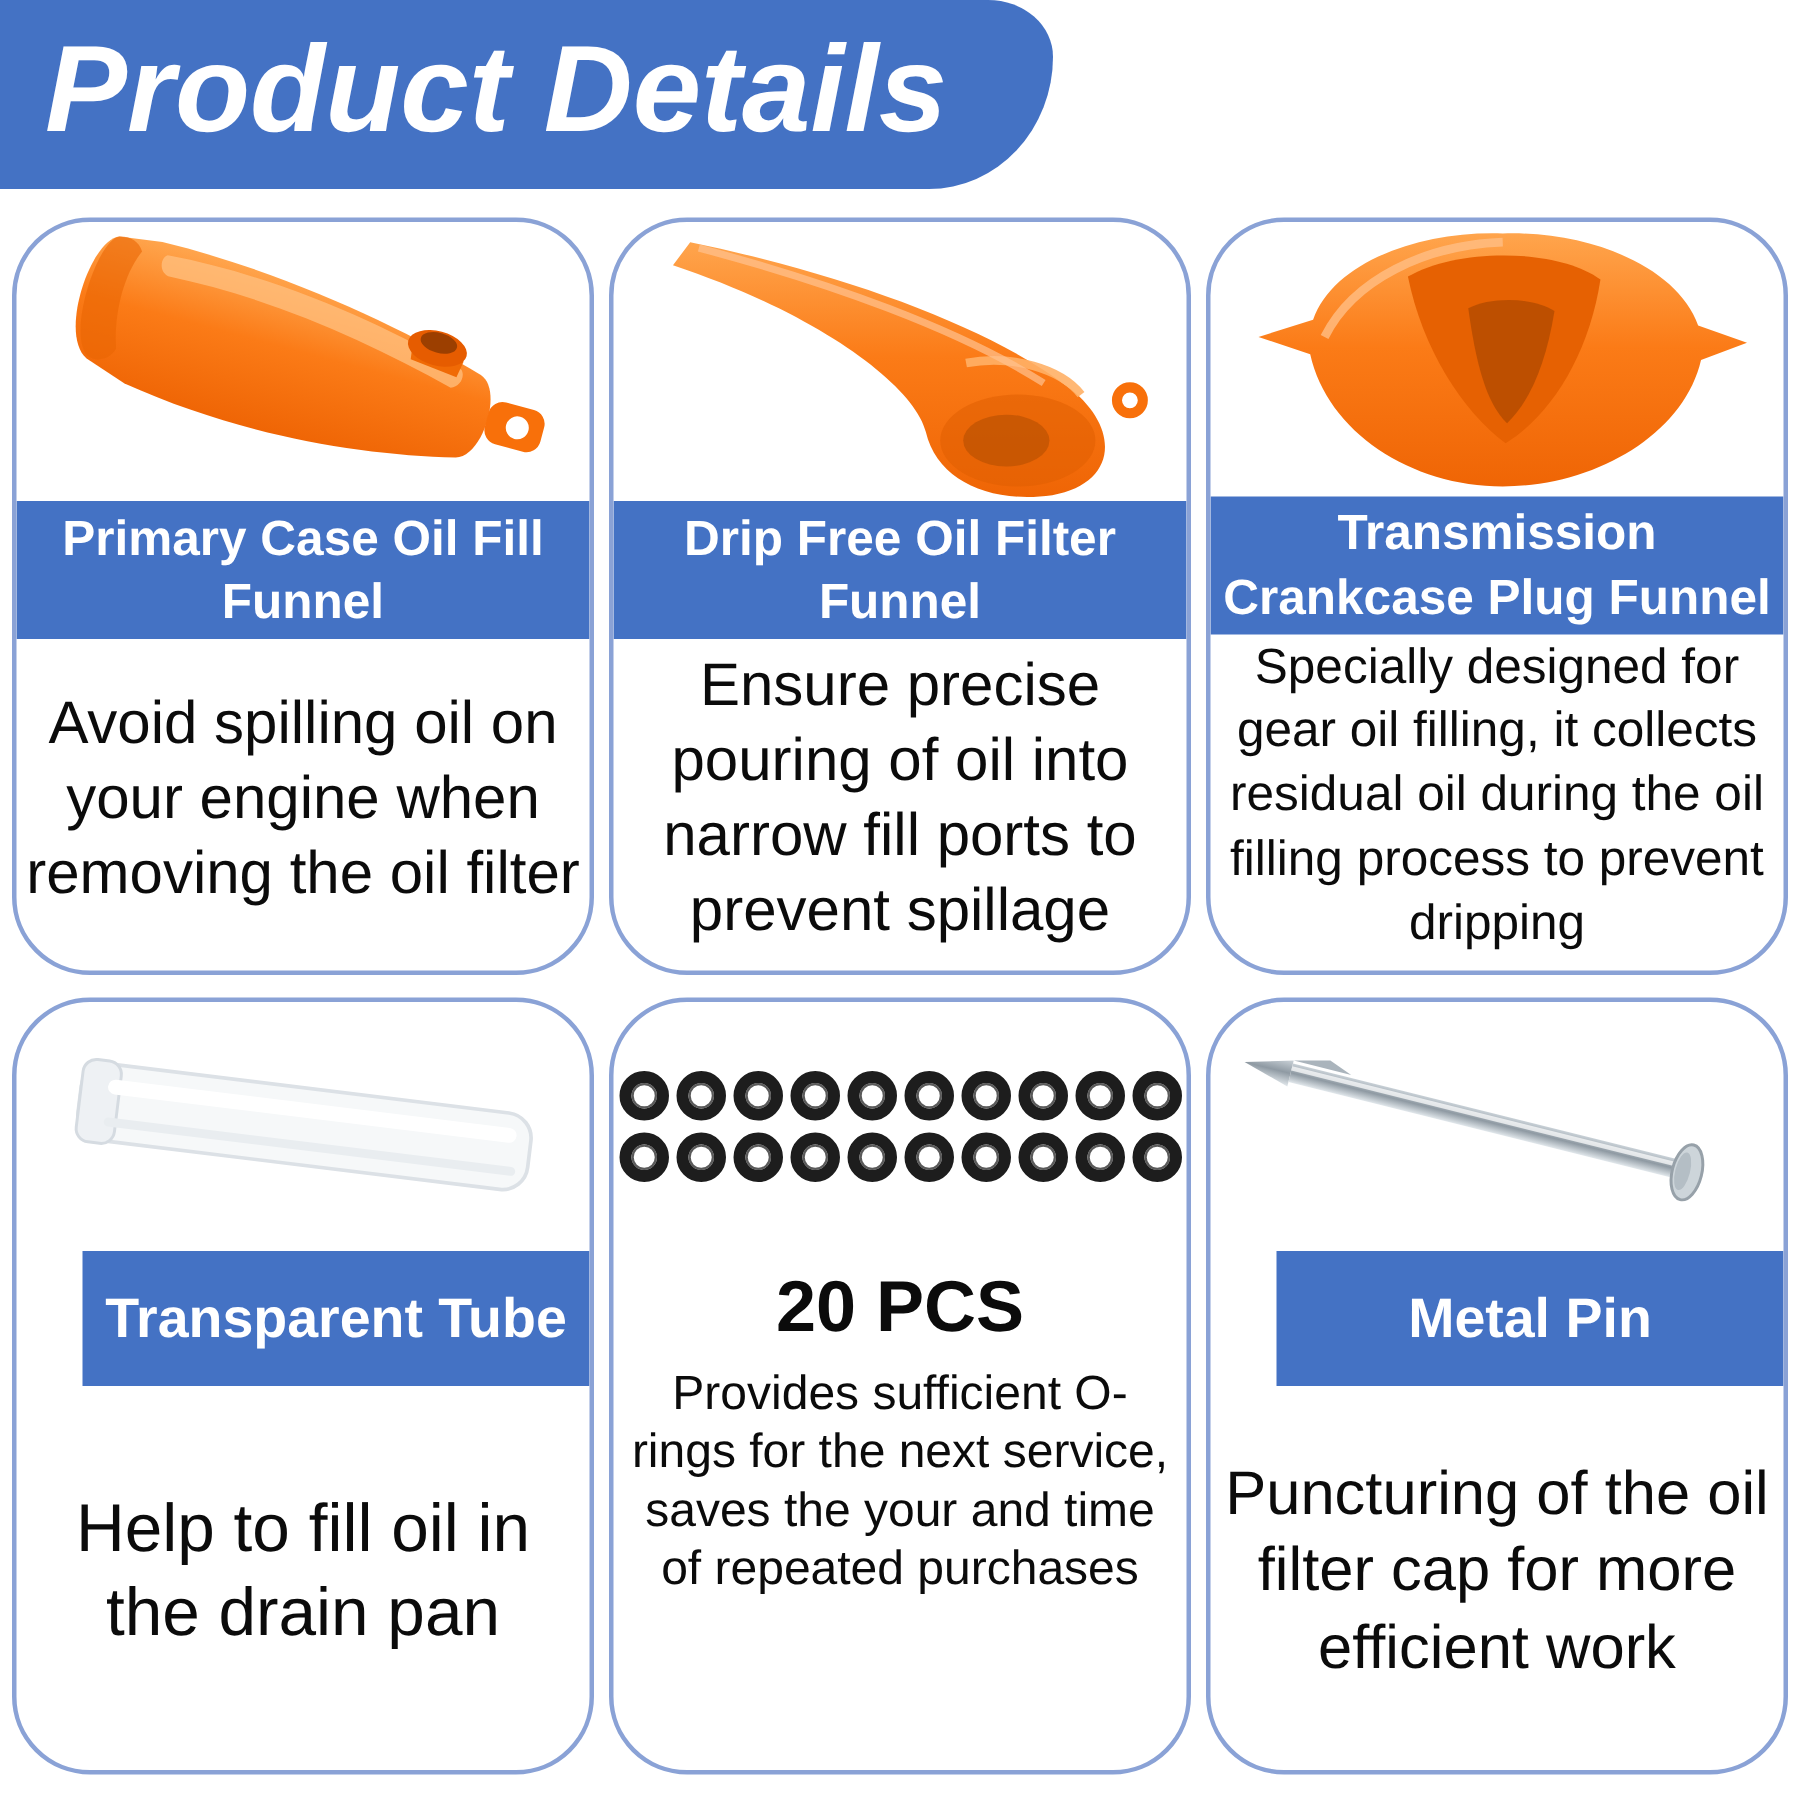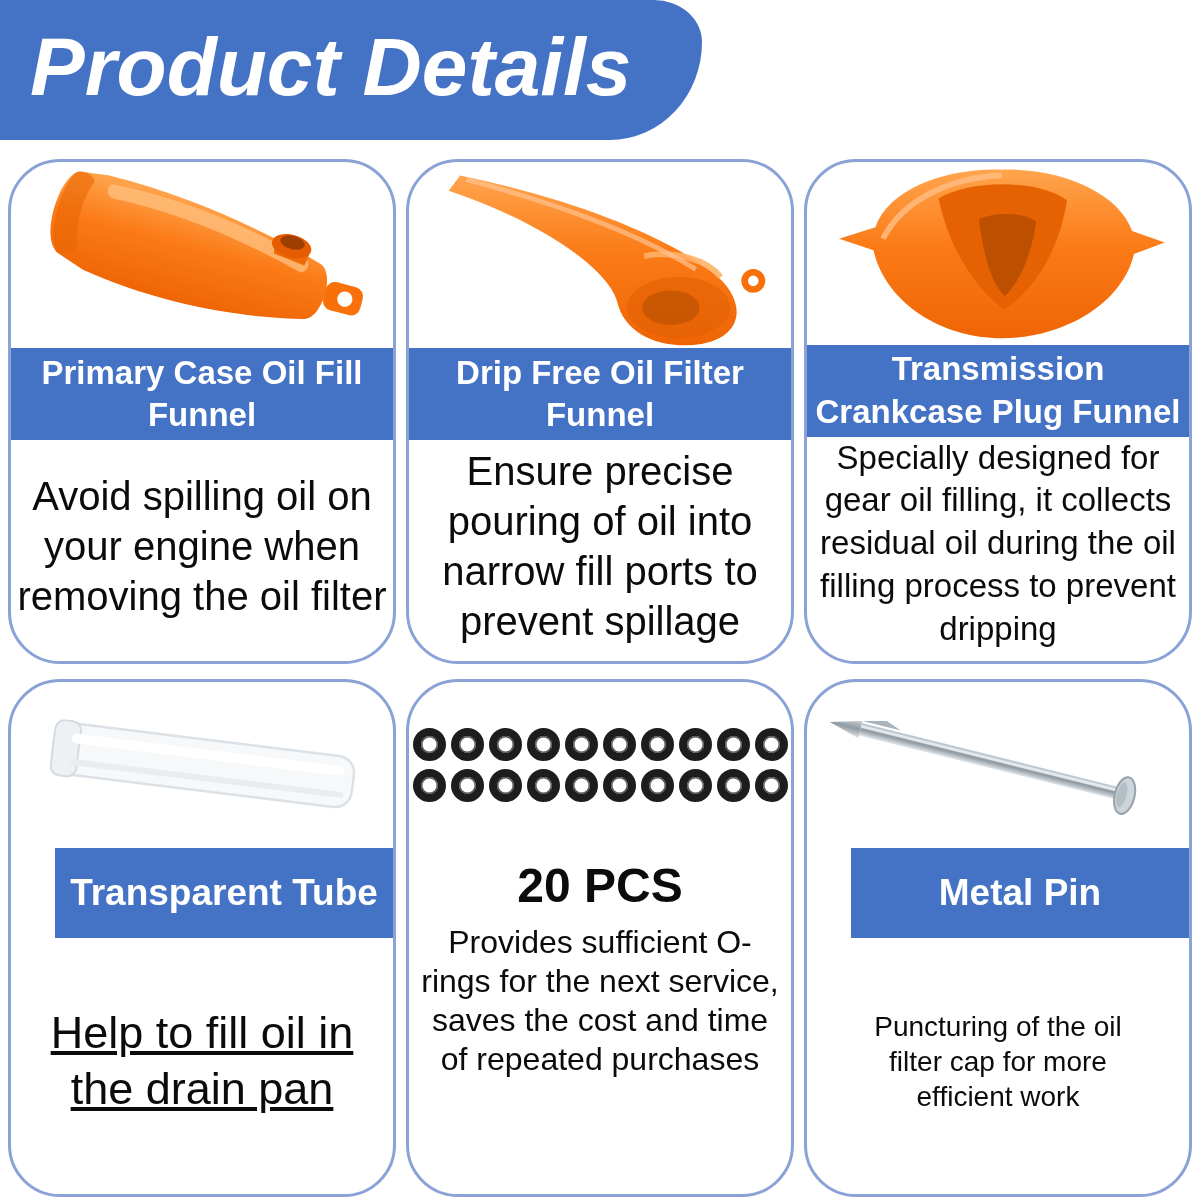--- a/index.html
+++ b/index.html
@@ -3,21 +3,21 @@
 <meta charset="utf-8">
 <style>
   html,body { margin:0; padding:0; }
   body {
     width:1200px; height:1200px; background:#ffffff;
     font-family:"Liberation Sans", sans-serif;
     overflow:hidden;
   }
   
   .header {
-    width:702px; height:140px; background:#4472c4;
+    width:702px; height:126px; background:#4472c4;
     border-top-right-radius:48px 42px;
     border-bottom-right-radius:92px 98px;
     display:flex; align-items:center; box-sizing:border-box;
     padding-left:30px;
   }
   .header-title {
     color:#ffffff; font-size:82px; font-weight:bold; font-style:italic;
     letter-spacing:0px; white-space:nowrap; padding-bottom:6px;
   }
   
@@ -44,22 +44,22 @@
   .row1 .band { min-height:92px; font-size:33px; }
   .row2 .band { min-height:90px; font-size:37px;margin-left:44px; }
   .desc {
     flex:1; display:flex; flex-direction:column; align-items:center;
     justify-content:center; text-align:center; color:#0b0b0b;
     padding:0 6px 10px;
   }
   .desc-text { white-space:pre-line; line-height:1.25; }
   .fs40 { font-size:40px; }
   .fs33 { font-size:33px; line-height:1.3; }
-  .fs41 { font-size:28px; }
-  .fs45 { font-size:45px;text-decoration:underline; }
+  .fs41 { font-size:41px; }
+  .fs45 { font-size:45px; }
   .desc-orings { justify-content:flex-start; padding-top:6px; }
   .pcs-label { font-size:48px; font-weight:bold; color:#0b0b0b; margin:4px 0 10px; }
   .oring-desc { font-size:32px; line-height:1.22; white-space:pre-line; }
   
   .oring-grid {
     display:grid; grid-template-columns:repeat(10, 33px);
     gap:8px 5px; justify-content:center;
   }
   .oring {
     width:33px; height:33px; box-sizing:border-box;
@@ -189,21 +189,21 @@
           <div class="oring"></div>
           <div class="oring"></div>
           <div class="oring"></div>
           <div class="oring"></div>
         </div>
     </div>
     <div class="desc desc-orings">
       <div class="pcs-label">20 PCS</div>
       <div class="oring-desc">Provides sufficient O-
 rings for the next service,
-saves the cost and time
+saves the your and time
 of repeated purchases</div>
     </div>
   </div>
 
   <div class="card row2">
     <div class="img-area">
       <svg width="356" height="150" viewBox="0 0 360 152">
         <defs>
           <linearGradient id="gg1" x1="0" y1="0" x2="0" y2="1">
             <stop offset="0" stop-color="#c9d1d7"></stop>

